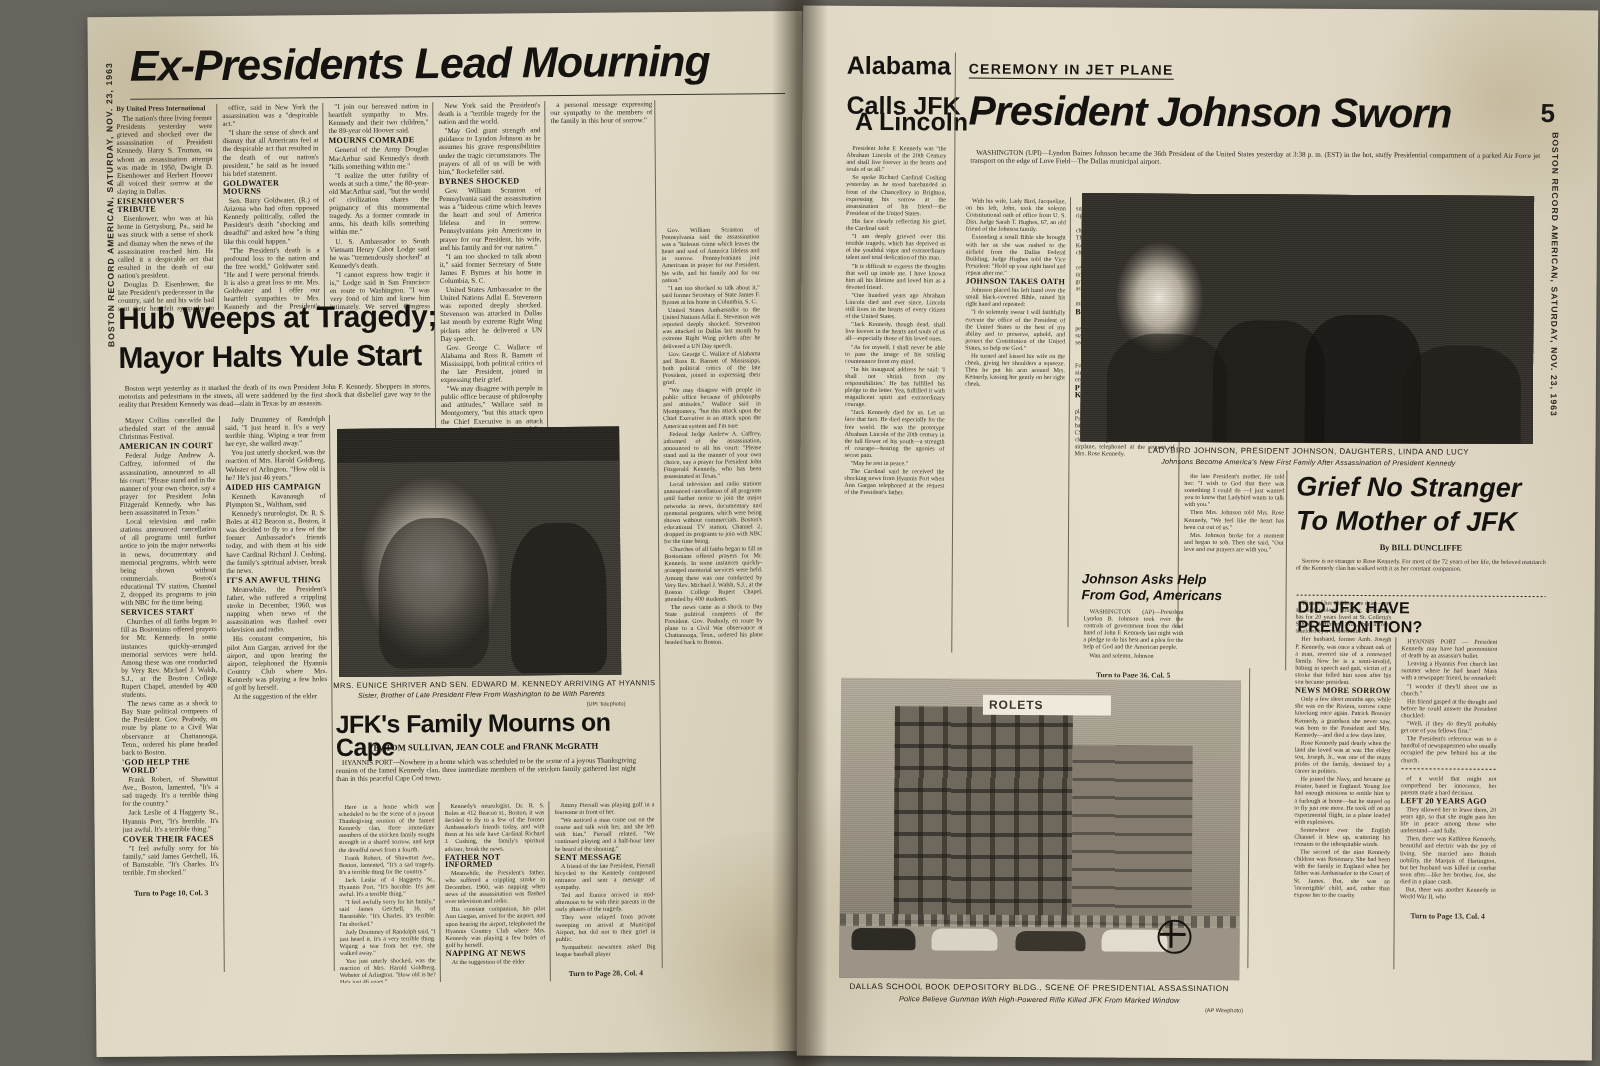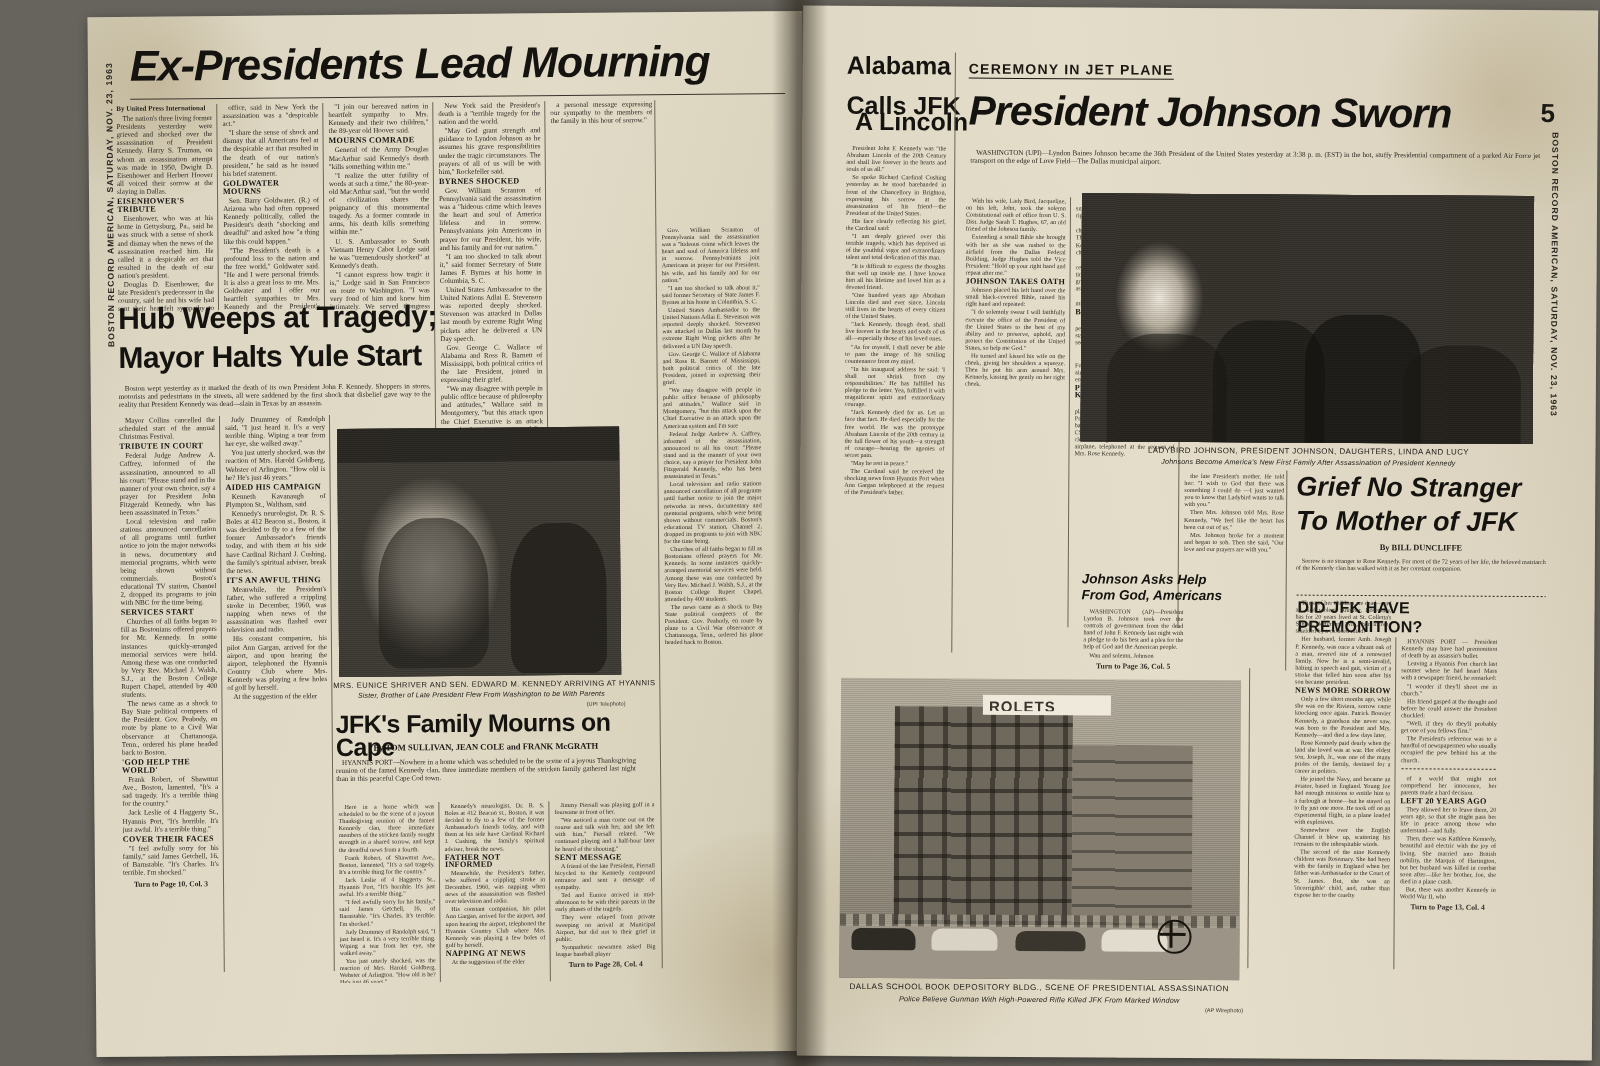--- a/index.html
+++ b/index.html
@@ -30,21 +30,21 @@
     background:linear-gradient(90deg,rgba(0,0,0,0) 0%,rgba(40,34,24,.55) 45%,rgba(40,34,24,.5) 58%,rgba(0,0,0,0) 100%);
     pointer-events:none;z-index:40;
   }
   
   .stain{position:absolute;border-radius:50%;pointer-events:none;}
   .col{position:absolute;text-align:justify;overflow:hidden;}
   .col p{margin:0 0 1px 0;text-indent:6px;}
   .subhead{font-weight:bold;font-size:8.2px;letter-spacing:.3px;margin:2px 0 1px 0;
            text-indent:0;text-align:left;color:#1a1814;}
   .byline-sm{font-weight:bold;font-size:7px;text-indent:0;margin-bottom:2px;}
-  .turn{font-weight:bold;font-size:7.6px;text-align:center;text-indent:0;margin-top:4px;}
+  .turn{font-weight:bold;font-size:7.6px;text-align:center;text-indent:0;margin-top:13px;}
 
   
   .body-txt{font-size:7.1px;line-height:8.1px;color:#2a2721;font-family:"Liberation Serif",serif;}
   .body-txt-xs{font-size:6.2px;line-height:7.1px;color:#2f2c25;}
 
   
   .hl{font-family:"Liberation Sans", sans-serif;font-weight:bold;color:#15130f;line-height:.92;}
   .hl-italic{font-style:italic;}
   .kicker{font-family:"Liberation Sans",sans-serif;font-weight:bold;letter-spacing:1.2px;
           color:#1a1713;border-bottom:1.5px solid #1a1713;display:inline-block;padding-bottom:1px;}
@@ -142,21 +142,21 @@
 
     <div class="hl" style="position:absolute;left:28px;top:288px;width:340px;font-size:30px;letter-spacing:-.6px;">Hub Weeps at Tragedy;</div>
     <div class="hl" style="position:absolute;left:28px;top:327px;width:340px;font-size:30px;letter-spacing:-.6px;">Mayor Halts Yule Start</div>
 
     <div class="col body-txt" style="left:28px;top:368px;width:312px;">
       <p>Boston wept yesterday as it marked the death of its own President John F. Kennedy. Shoppers in stores, motorists and pedestrians in the streets, all were saddened by the first shock that disbelief gave way to the reality that President Kennedy was dead—slain in Texas by an assassin.</p>
     </div>
 
     <div class="col body-txt" style="left:28px;top:400px;width:96px;height:550px;">
       <p>Mayor Collins cancelled the scheduled start of the annual Christmas Festival.</p>
-      <div class="subhead">TRIBUTE IN COURT</div>
+      <div class="subhead">AMERICAN IN COURT</div>
       <p>Federal Judge Andrew A. Caffrey, informed of the assassination, announced to all his court: "Please stand and in the manner of your own choice, say a prayer for President John Fitzgerald Kennedy, who has been assassinated in Texas."</p>
       <p>Local television and radio stations announced cancellation of all programs until further notice to join the major networks in news, documentary and memorial programs, which were being shown without commercials. Boston's educational TV station, Channel 2, dropped its programs to join with NBC for the time being.</p>
       <div class="subhead">SERVICES START</div>
       <p>Churches of all faiths began to fill as Bostonians offered prayers for Mr. Kennedy. In some instances quickly-arranged memorial services were held. Among these was one conducted by Very Rev. Michael J. Walsh, S.J., at the Boston College Rupert Chapel, attended by 400 students.</p>
       <p>The news came as a shock to Bay State political compeers of the President. Gov. Peabody, en route by plane to a Civil War observance at Chattanooga, Tenn., ordered his plane headed back to Boston.</p>
       <div class="subhead">'GOD HELP THE WORLD'</div>
       <p>Frank Robert, of Shawmut Ave., Boston, lamented, "It's a sad tragedy. It's a terrible thing for the country."</p>
       <p>Jack Leslie of 4 Haggerty St., Hyannis Port, "It's horrible. It's just awful. It's a terrible thing."</p>
       <div class="subhead">COVER THEIR FACES</div>
       <p>"I feel awfully sorry for his family," said James Getchell, 16, of Barnstable. "It's Charles. It's terrible. I'm shocked."</p>
@@ -386,21 +386,21 @@
       <div style="position:absolute;left:54px;top:28px;width:178px;height:218px;background:#6f695d;"></div>
       <div style="position:absolute;left:54px;top:28px;width:178px;height:218px;
                   background-image:repeating-linear-gradient(0deg,rgba(25,22,18,.55) 0 4px,rgba(0,0,0,0) 4px 22px),
                                    repeating-linear-gradient(90deg,rgba(25,22,18,.5) 0 5px,rgba(0,0,0,0) 5px 24px);"></div>
 
       <div style="position:absolute;left:232px;top:66px;width:120px;height:180px;background:#847d6f;
                   background-image:repeating-linear-gradient(0deg,rgba(25,22,18,.4) 0 3px,rgba(0,0,0,0) 3px 18px);"></div>
 
       <div style="position:absolute;left:142px;top:16px;width:128px;height:20px;background:#efe9dc;"></div>
       <div style="position:absolute;left:148px;top:19px;width:116px;height:13px;
-                  font-family:'Liberation Sans',sans-serif;font-weight:bold;font-size:15px;color:#3a352c;
+                  font-family:'Liberation Sans',sans-serif;font-weight:bold;font-size:12px;color:#3a352c;
                   letter-spacing:1px;overflow:hidden;">ROLETS</div>
 
       <div style="position:absolute;left:0;top:246px;width:400px;height:54px;background:#9c9486;"></div>
       <div style="position:absolute;left:12px;top:250px;width:64px;height:22px;border-radius:9px 12px 4px 4px;background:#2e2b25;"></div>
       <div style="position:absolute;left:92px;top:250px;width:66px;height:22px;border-radius:10px 12px 4px 4px;background:#d9d3c6;"></div>
       <div style="position:absolute;left:176px;top:252px;width:70px;height:20px;border-radius:10px 12px 4px 4px;background:#3a362e;"></div>
       <div style="position:absolute;left:262px;top:250px;width:66px;height:22px;border-radius:10px 12px 4px 4px;background:#e2dcce;"></div>
       <div style="position:absolute;left:0;top:236px;width:400px;height:12px;background:repeating-linear-gradient(90deg,#4a453c 0 6px,#b0a999 6px 13px);opacity:.6;"></div>
 
       <div style="position:absolute;left:318px;top:240px;width:30px;height:30px;border:2.4px solid #18150f;border-radius:50%;"></div>

